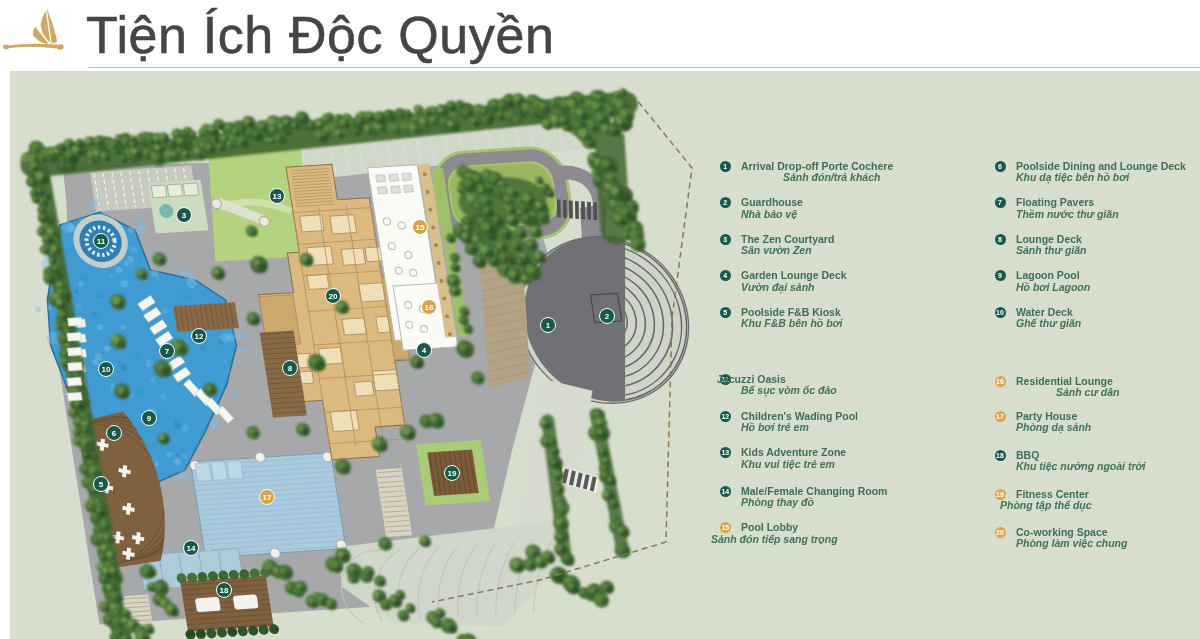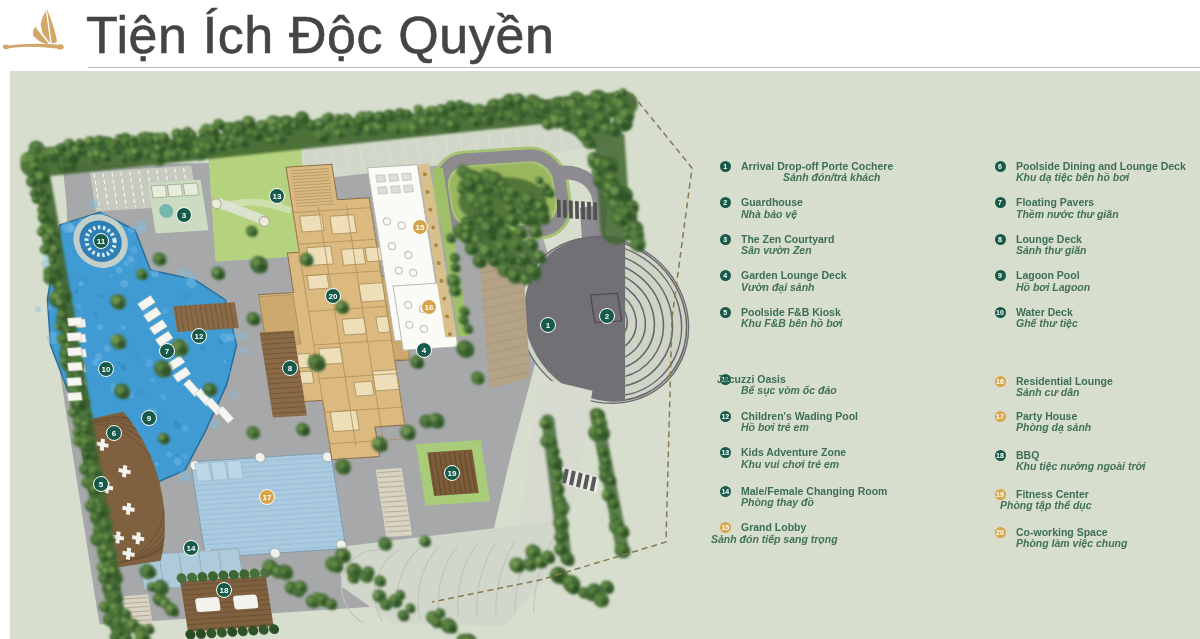--- a/index.html
+++ b/index.html
@@ -2773,30 +2773,30 @@
 <span class="vi" style="left:741px">Bể sục vòm ốc đảo</span>
   </div>
 <div class="li" style="top:409.5px">
 <span class="lc" style="left:719.8px;background:#175a49">12</span>
 <span class="en" style="left:741px">Children's Wading Pool</span>
 <span class="vi" style="left:741px">Hồ bơi trẻ em</span>
   </div>
 <div class="li" style="top:446.0px">
 <span class="lc" style="left:719.8px;background:#175a49">13</span>
 <span class="en" style="left:741px">Kids Adventure Zone</span>
-<span class="vi" style="left:741px">Khu vui chơi trẻ em</span>
+<span class="vi" style="left:741px">Khu vui tiệc trẻ em</span>
   </div>
 <div class="li" style="top:484.5px">
 <span class="lc" style="left:719.8px;background:#175a49">14</span>
 <span class="en" style="left:741px">Male/Female Changing Room</span>
 <span class="vi" style="left:741px">Phòng thay đồ</span>
   </div>
 <div class="li" style="top:521.0px">
 <span class="lc" style="left:719.8px;background:#d9a64b">15</span>
-<span class="en" style="left:741px">Grand Lobby</span>
+<span class="en" style="left:741px">Pool Lobby</span>
 <span class="vi" style="left:711px">Sảnh đón tiếp sang trọng</span>
   </div>
 <div class="li" style="top:159.5px">
 <span class="lc" style="left:994.5px;background:#175a49">6</span>
 <span class="en" style="left:1016px">Poolside Dining and Lounge Deck</span>
 <span class="vi" style="left:1016px">Khu dạ tiệc bên hồ bơi</span>
   </div>
 <div class="li" style="top:196.0px">
 <span class="lc" style="left:994.5px;background:#175a49">7</span>
 <span class="en" style="left:1016px">Floating Pavers</span>
@@ -2808,26 +2808,26 @@
 <span class="vi" style="left:1016px">Sảnh thư giãn</span>
   </div>
 <div class="li" style="top:269.0px">
 <span class="lc" style="left:994.5px;background:#175a49">9</span>
 <span class="en" style="left:1016px">Lagoon Pool</span>
 <span class="vi" style="left:1016px">Hồ bơi Lagoon</span>
   </div>
 <div class="li" style="top:305.5px">
 <span class="lc" style="left:994.5px;background:#175a49">10</span>
 <span class="en" style="left:1016px">Water Deck</span>
-<span class="vi" style="left:1016px">Ghế thư tiệc</span>
+<span class="vi" style="left:1016px">Ghế thư giãn</span>
   </div>
 <div class="li" style="top:374.5px">
 <span class="lc" style="left:994.5px;background:#d9a64b">16</span>
 <span class="en" style="left:1016px">Residential Lounge</span>
-<span class="vi" style="left:1016px">Sảnh cư dân</span>
+<span class="vi" style="left:1056px">Sảnh cư dân</span>
   </div>
 <div class="li" style="top:409.5px">
 <span class="lc" style="left:994.5px;background:#d9a64b">17</span>
 <span class="en" style="left:1016px">Party House</span>
 <span class="vi" style="left:1016px">Phòng dạ sảnh</span>
   </div>
 <div class="li" style="top:448.5px">
 <span class="lc" style="left:994.5px;background:#175a49">18</span>
 <span class="en" style="left:1016px">BBQ</span>
 <span class="vi" style="left:1016px">Khu tiệc nướng ngoài trời</span>

